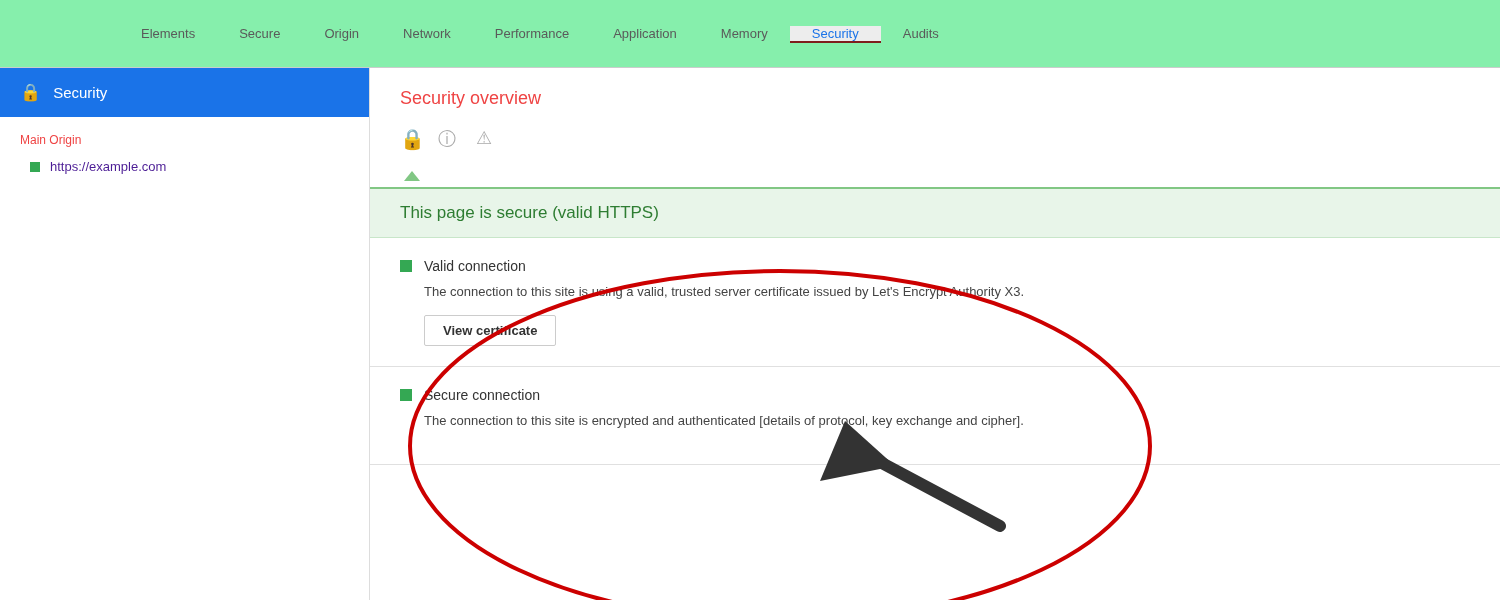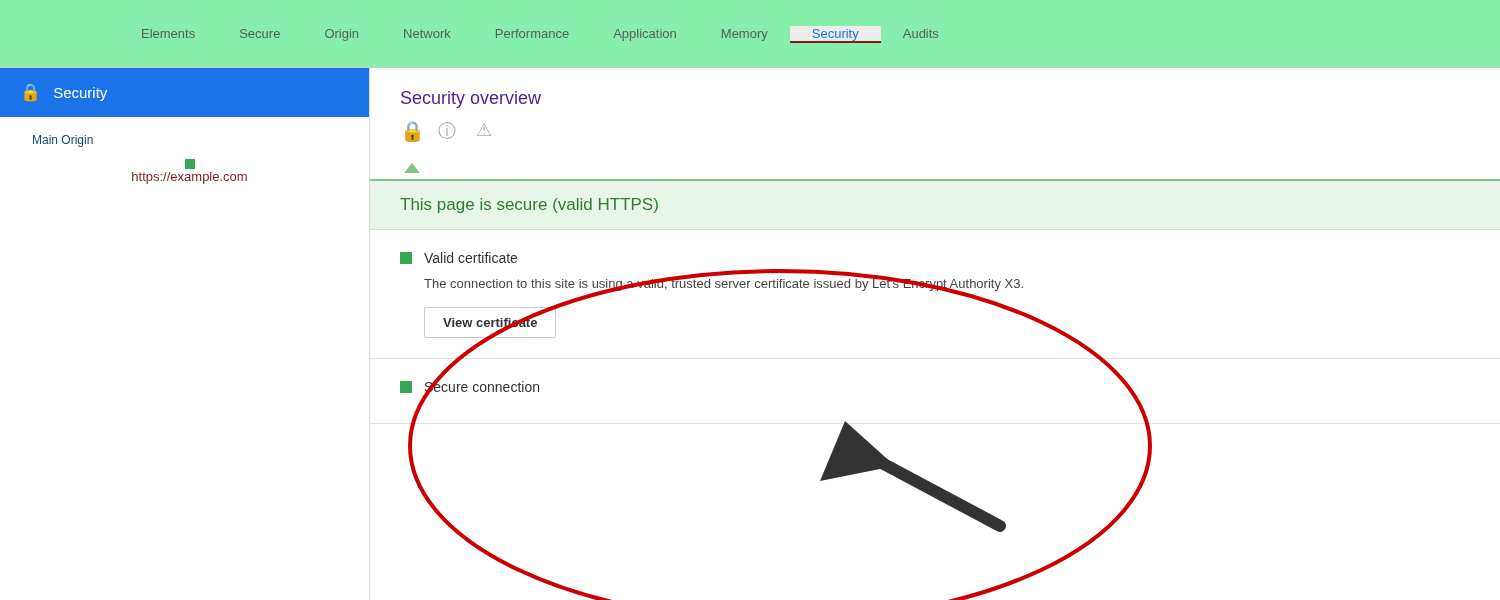--- a/index.html
+++ b/index.html
@@ -56,32 +56,31 @@
       font-size: 15px;
       font-weight: 500;
       cursor: pointer;
     }
     .sidebar-overview .lock-icon {
       font-size: 17px;
     }
     .sidebar-section-label {
       padding: 16px 20px 6px 20px;
       font-size: 12px;
-      color: #0c4a6e;
-      font-weight: 400;
-      margin-left: 12px;
+      color: #ef4444;
+      font-weight: 400;
     }
     .sidebar-origin-item {
       display: flex;
       align-items: center;
+      gap: 10px;
       padding: 6px 20px 6px 30px;
       font-size: 13px;
-      color: #7f1d1d;
-      cursor: pointer;
-      flex-direction: column;
+      color: #4c1d95;
+      cursor: pointer;
     }
     .sidebar-origin-item .green-square {
       width: 10px;
       height: 10px;
       background: #34a853;
       flex-shrink: 0;
     }
 
     
     .content {
@@ -91,22 +90,22 @@
       padding: 0;
     }
 
     .content-inner {
       padding: 20px 30px 20px 30px;
     }
 
     .page-title {
       font-size: 18px;
       font-weight: 400;
-      color: #4c1d95;
-      margin-bottom: 10px;
+      color: #ef4444;
+      margin-bottom: 18px;
     }
 
     
     .icon-row {
       display: flex;
       align-items: center;
       gap: 14px;
       margin-bottom: 0;
     }
     .icon-lock-green {
@@ -241,31 +240,32 @@
       <div style="width:0;height:0;border-left:8px solid transparent;border-right:8px solid transparent;border-bottom:10px solid #81c784;margin-left:4px;"></div>
     </div>
 
     <div class="green-banner">
       <span class="banner-text">This page is secure (valid HTTPS)</span>
     </div>
 
     <div class="section">
       <div class="section-header">
         <div class="section-green-sq"></div>
-        <span class="section-title">Valid certificate</span>
+        <span class="section-title">Valid connection</span>
       </div>
       <div class="section-desc">The connection to this site is using a valid, trusted server certificate issued by Let's Encrypt Authority X3.</div>
       <button class="view-cert-btn">View certificate</button>
     </div>
 
     <div class="section">
       <div class="section-header">
         <div class="section-green-sq"></div>
         <span class="section-title">Secure connection</span>
       </div>
+      <div class="section-desc">The connection to this site is encrypted and authenticated [details of protocol, key exchange and cipher].</div>
     </div>
   </div>
 
   <svg class="annotation-overlay" xmlns="http://www.w3.org/2000/svg">
 
     <ellipse cx="780" cy="310" rx="370" ry="175" fill="none" stroke="#cc0000" stroke-width="4"></ellipse>
 
     <line x1="1000" y1="390" x2="850" y2="310" stroke="#333" stroke-width="12" stroke-linecap="round"></line>
     <polygon points="845,285 895,330 820,345" fill="#333"></polygon>
   </svg>

